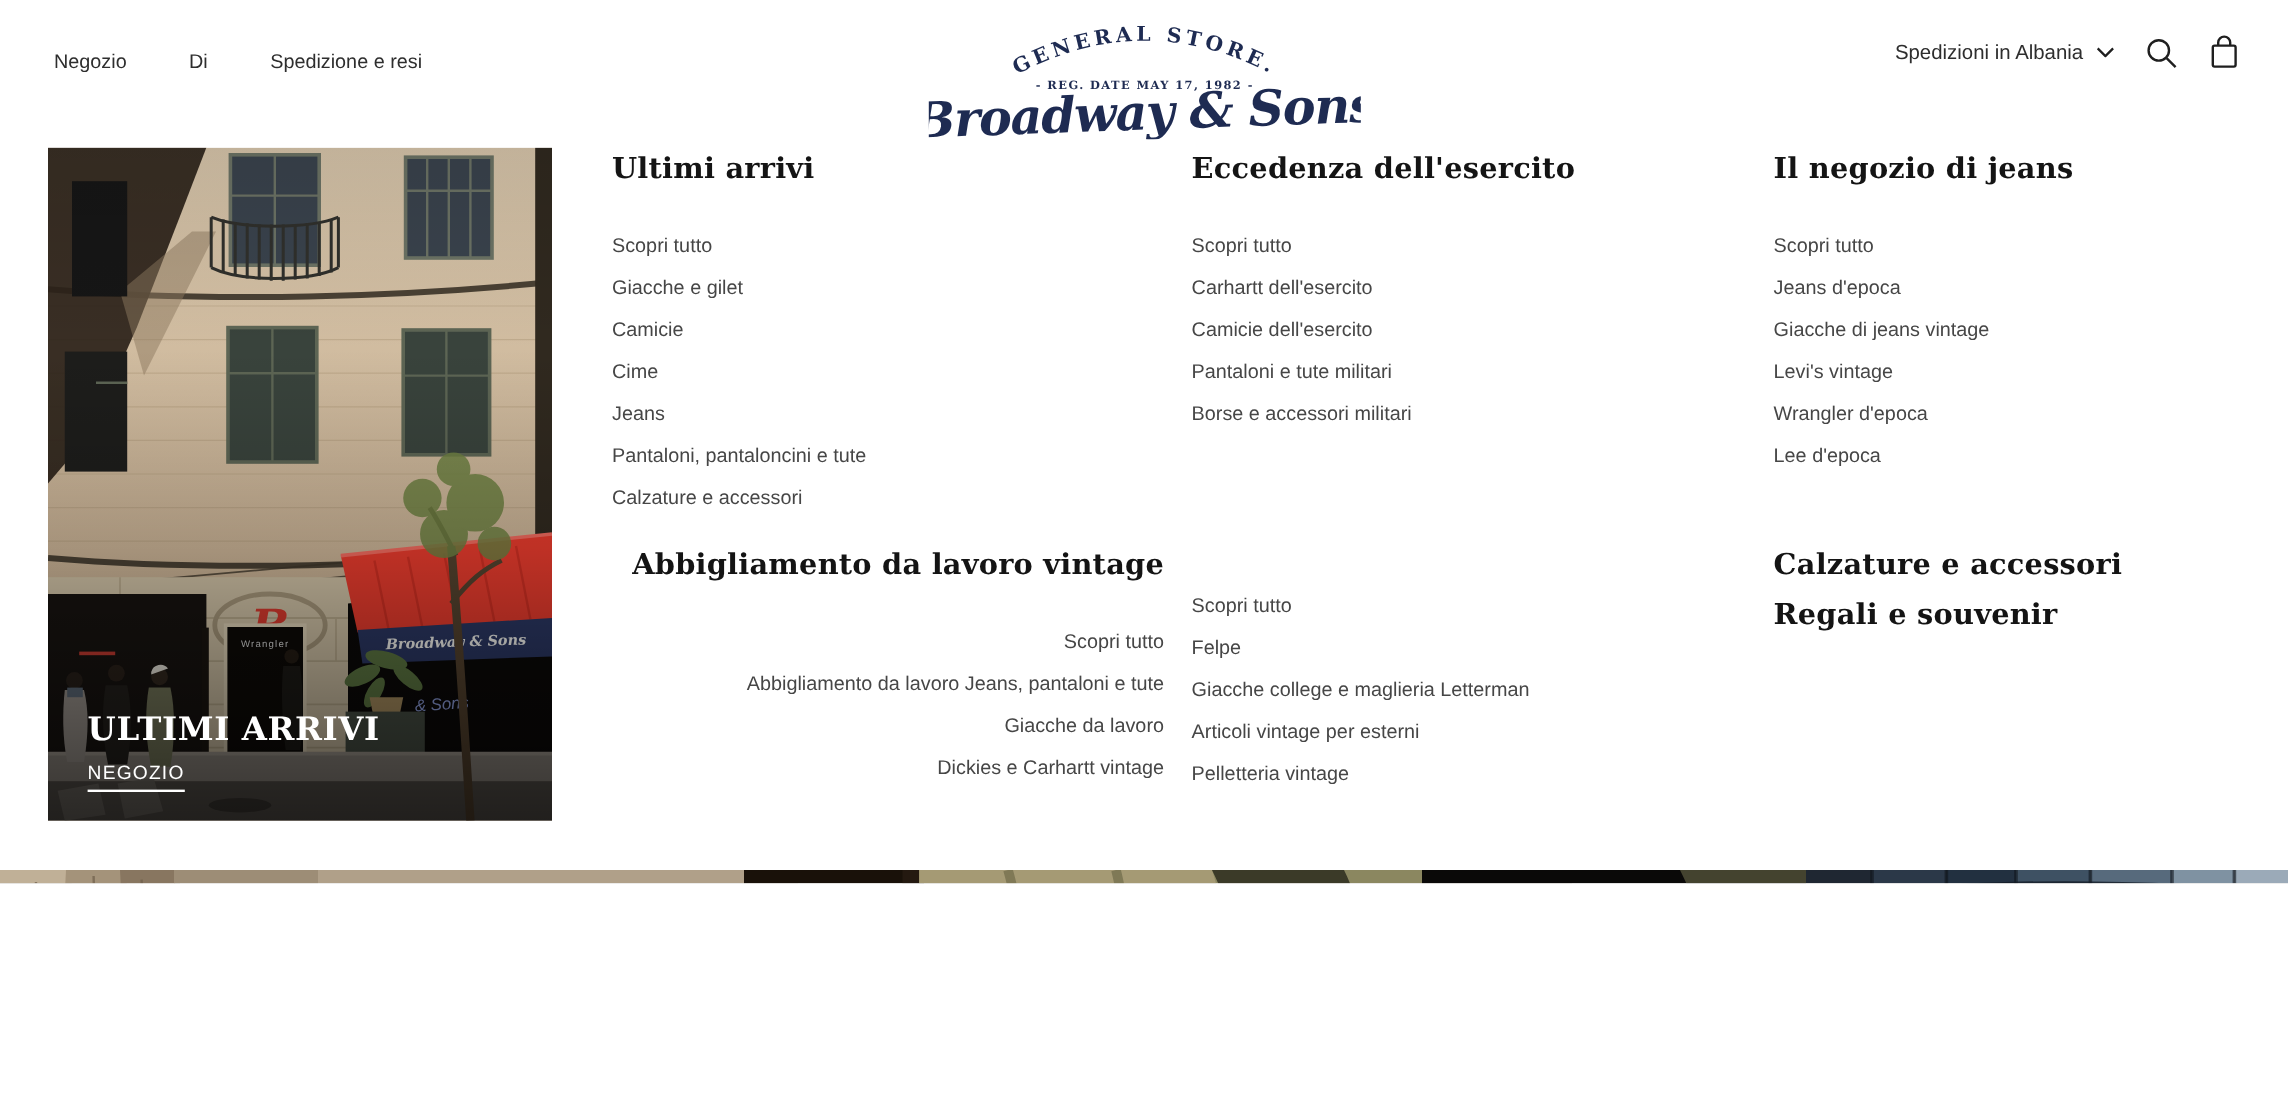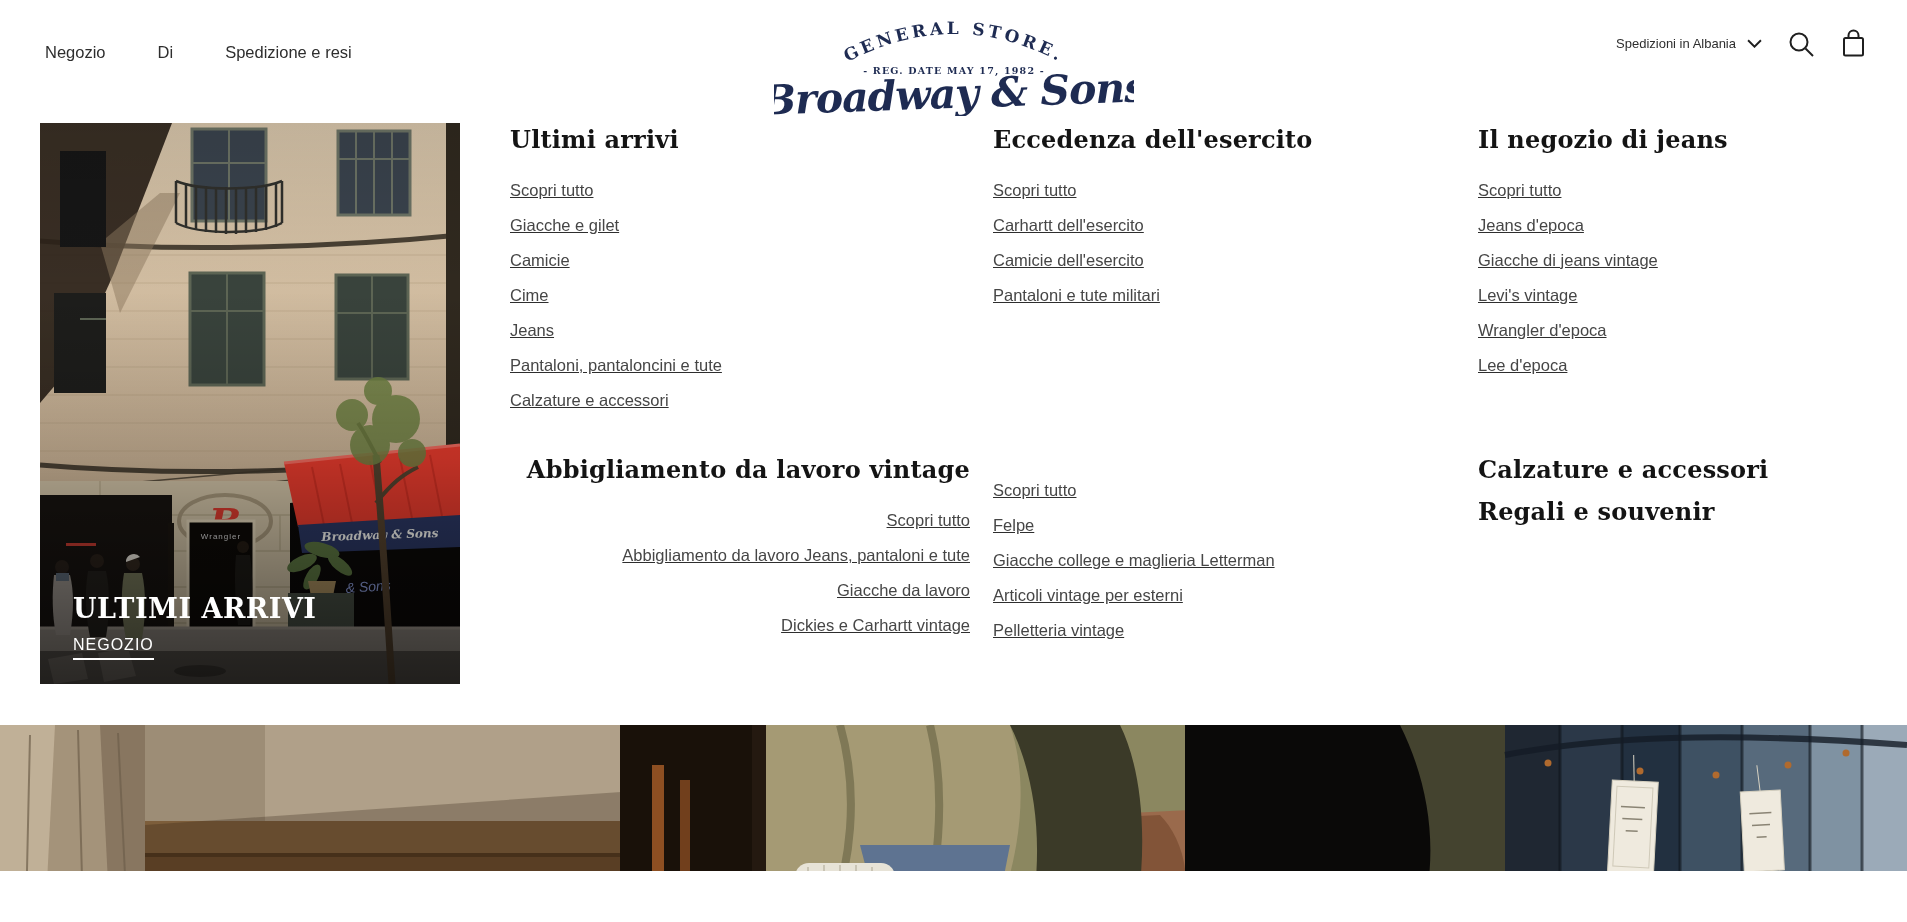--- a/index.html
+++ b/index.html
@@ -1,41 +1,41 @@
 <!DOCTYPE html>
 <html><head>
 <meta charset="utf-8">
 <style>
   * { margin:0; padding:0; box-sizing:border-box; }
   html,body { background:#fff; }
-  .page{ position:relative; width:1907px; height:871px; background:#fff; overflow:hidden;
+  .page{ position:relative; width:1907px; height:736px; background:#fff; overflow:hidden;
          font-family:"Liberation Sans", sans-serif; color:#2e2e2e; }
 
   
   header{ position:absolute; top:0; left:0; right:0; height:118px; background:#fff; z-index:3; }
   .main-nav{ position:absolute; left:45px; top:43px; display:flex; gap:52px; }
   .nav-link{ font-size:16.5px; color:#2e2e2e; text-decoration:none; cursor:pointer; white-space:nowrap; }
   .logo{ position:absolute; left:50%; top:2px; transform:translateX(-50%); cursor:pointer; }
   .logo svg{ display:block; }
   .arc-text{ font-family:"DejaVu Serif", serif; font-weight:bold; font-size:17px; letter-spacing:3.5px; fill:#1e2b52; }
   .reg-text{ font-family:"DejaVu Serif", serif; font-weight:bold; font-size:9.5px; letter-spacing:1.2px; fill:#1e2b52; }
   .script-text{ font-family:"DejaVu Serif", serif; font-style:italic; font-weight:bold; font-size:41px; letter-spacing:-1px; fill:#1e2b52; }
   .header-right{ position:absolute; right:40px; top:28px; display:flex; align-items:center; gap:24px; }
   .shipping{ display:flex; align-items:center; gap:11px; cursor:pointer; }
-  .shipping span{ font-size:13px; color:#2e2e2e; }
+  .shipping span{ font-size:17px; color:#2e2e2e; }
   .icon{ stroke:#1f1f1f; fill:none; stroke-width:2; cursor:pointer; }
   .chevron{ width:15px; height:9px; stroke-width:1.8; }
 
   
   .mega-menu{ position:absolute; top:0; left:0; right:0; height:725px; background:#fff; z-index:2; }
   .menu-row{ position:absolute; width:460px; }
   .menu-group + .menu-group{ margin-top:12px; }
   .menu-heading{ font-family:"DejaVu Serif", serif; font-weight:bold; font-size:24px; line-height:30px;
                  color:#141414; letter-spacing:.2px; cursor:pointer; }
-  .menu-list{ list-style:none; margin-top:26px;text-decoration:underline; }
+  .menu-list{ list-style:none; margin-top:41px; }
   .menu-list li{ font-size:16.5px; line-height:19px; margin-bottom:16px; color:#464646; cursor:pointer; }
 
   
   .promo-card{ position:absolute; left:40px; top:123px; width:420px; height:561px; overflow:hidden; cursor:pointer; }
   .card-photo{ position:absolute; inset:0; width:100%; height:100%; }
   .card-shade{ position:absolute; inset:0;
     background:linear-gradient(180deg, rgba(0,0,0,.10) 0%, rgba(0,0,0,0) 30%, rgba(0,0,0,.18) 60%, rgba(0,0,0,.62) 100%); }
   .card-caption{ position:absolute; left:33px; bottom:24px; color:#fff; }
   .card-title{ font-family:"DejaVu Serif", serif; font-weight:bold; font-size:27px; letter-spacing:.5px; margin-bottom:12px; }
   .card-link{ display:inline-block; font-size:16px; letter-spacing:1px; color:#fff; text-decoration:none;
@@ -225,20 +225,21 @@
           </div>
         </div>
         <div class="menu-row" style="left: 993px; top: 125px;">
           <div class="menu-group">
             <div class="menu-heading">Eccedenza dell'esercito</div>
             <ul class="menu-list">
               <li>Scopri tutto</li>
               <li>Carhartt dell'esercito</li>
               <li>Camicie dell'esercito</li>
               <li>Pantaloni e tute militari</li>
+              <li>Borse e accessori militari</li>
             </ul>
           </div>
         </div>
         <div class="menu-row" style="left: 993px; top: 455px;">
           <div class="menu-group">
             <ul class="menu-list">
               <li>Scopri tutto</li>
               <li>Felpe</li>
               <li>Giacche college e maglieria Letterman</li>
               <li>Articoli vintage per esterni</li>

